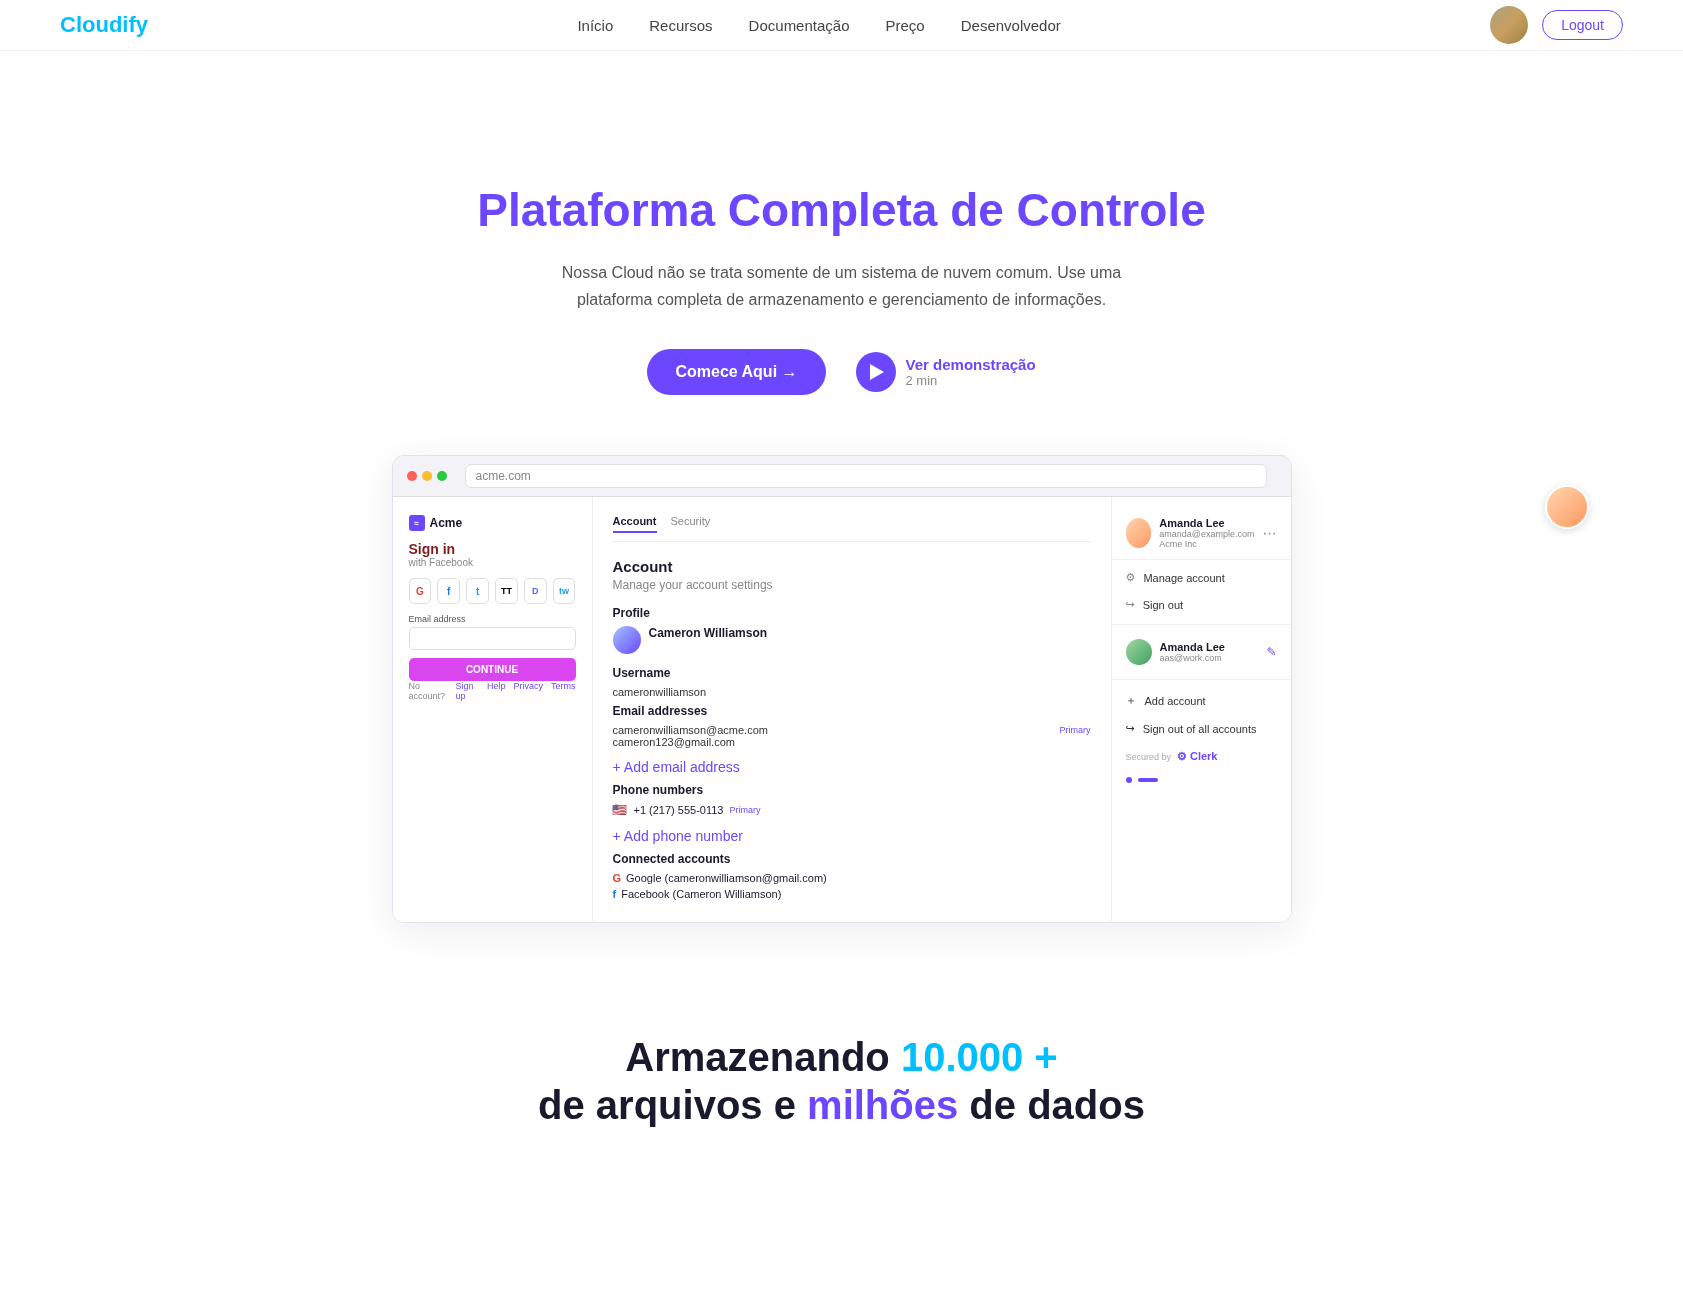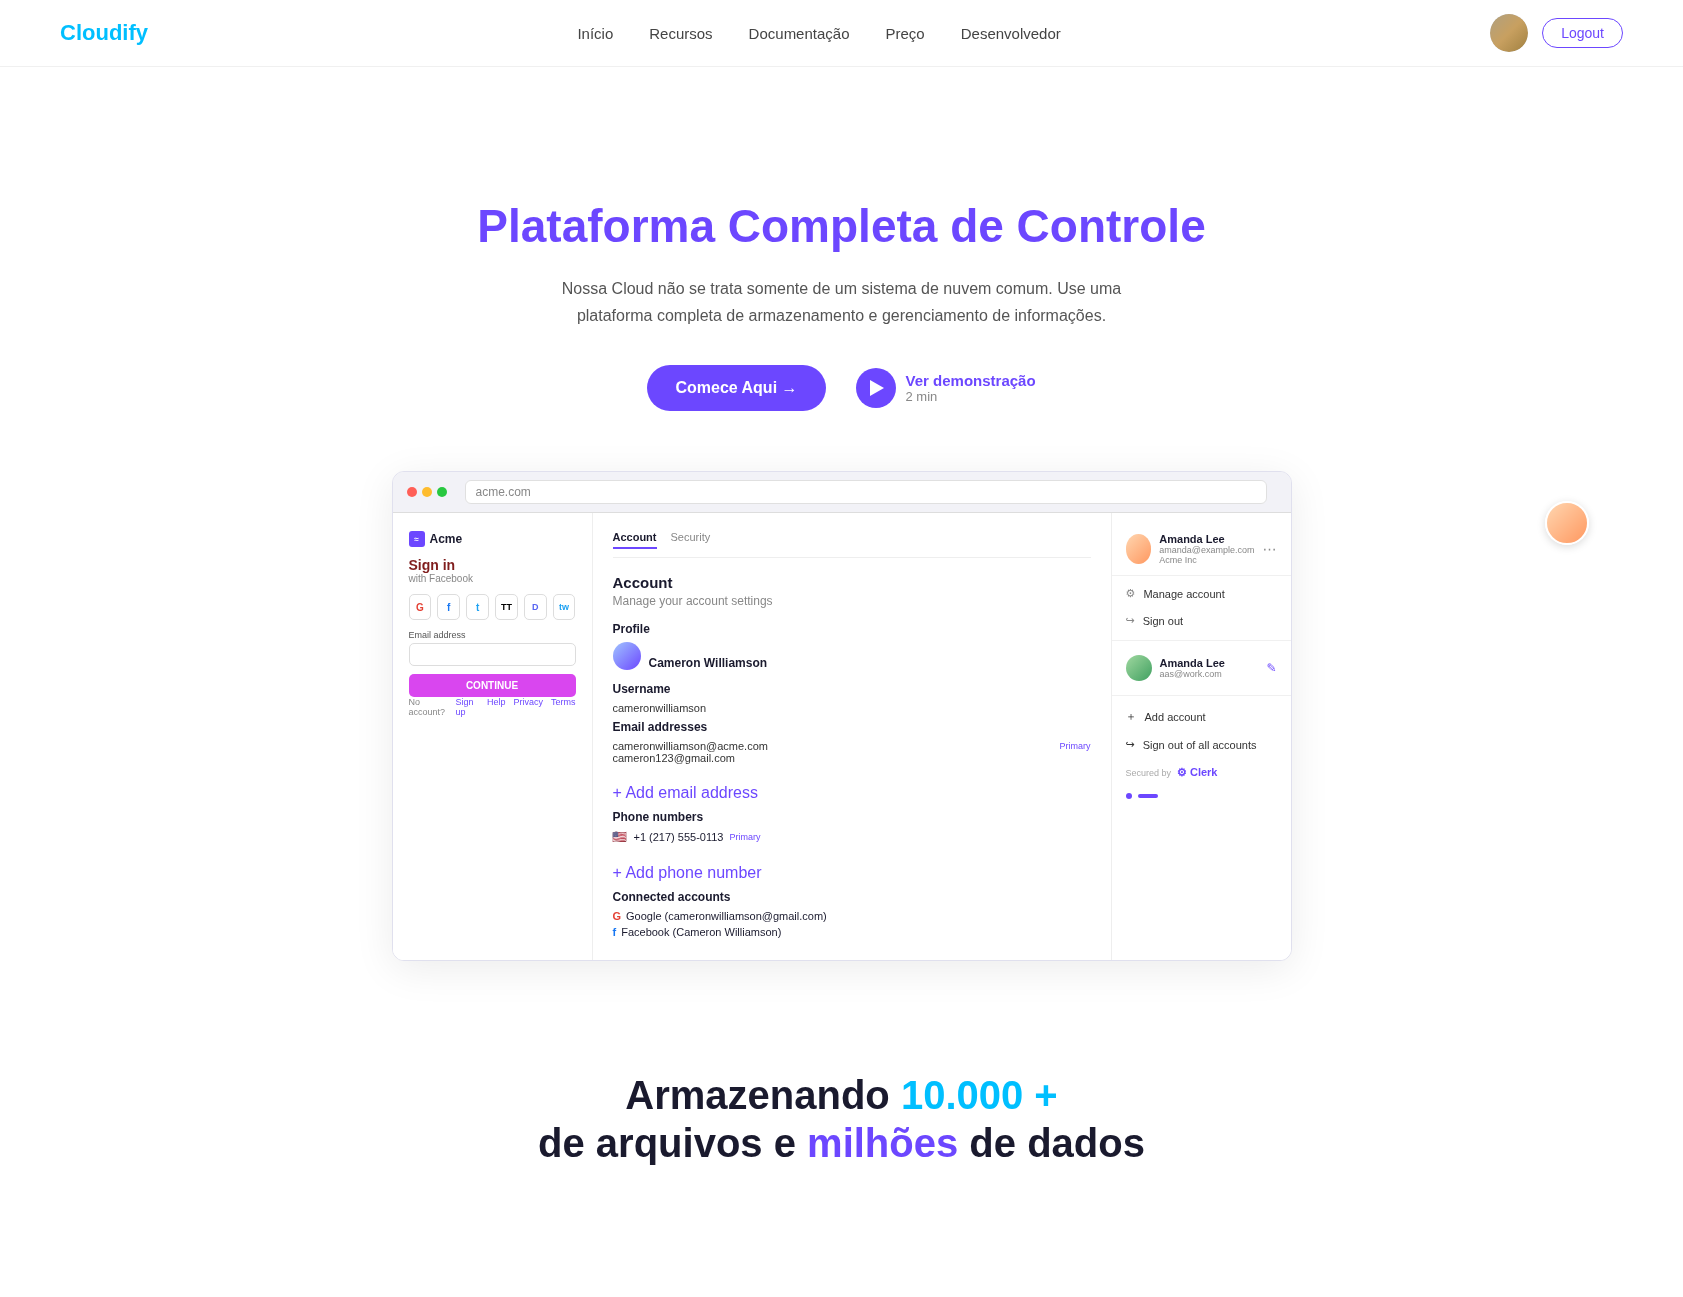--- a/index.html
+++ b/index.html
@@ -1,21 +1,21 @@
 <!DOCTYPE html>
 <html><head>
   <meta charset="utf-8">
   <style>
     * { margin: 0; padding: 0; box-sizing: border-box; }
     body { font-family: -apple-system, BlinkMacSystemFont, 'Segoe UI', sans-serif; background: #fff; color: #1a1a2e; overflow-x: hidden; }
 
     
     .navbar {
       display: flex; align-items: center; justify-content: space-between;
-      padding: 14px 60px; border-bottom: 1px solid #f0f0f0; position: sticky; top: 0; background: #fff; z-index: 100;
+      padding: 6px 60px; border-bottom: 1px solid #f0f0f0; position: sticky; top: 0; background: #fff; z-index: 100;
     }
     .nav-logo { font-size: 22px; font-weight: 700; color: #00bfff; cursor: pointer; }
     .nav-links { display: flex; gap: 36px; }
     .nav-links a { text-decoration: none; color: #444; font-size: 15px; }
     .nav-right { display: flex; align-items: center; gap: 14px; }
     .nav-avatar { width: 38px; height: 38px; border-radius: 50%; background: #ccc; overflow: hidden; }
     .nav-avatar-img {
       width: 38px; height: 38px; border-radius: 50%;
       background: linear-gradient(135deg, #b0a080 0%, #c8a060 50%, #a08040 100%);
     }
@@ -98,28 +98,28 @@
 
     
     .account-panel { flex: 1; padding: 18px 20px; font-size: 11px; }
     .account-nav { display: flex; gap: 14px; margin-bottom: 16px; border-bottom: 1px solid #eee; padding-bottom: 8px; }
     .account-nav-item { font-size: 11px; color: #888; cursor: pointer; padding-bottom: 4px; }
     .account-nav-item.active { color: #1a1a2e; font-weight: 600; border-bottom: 2px solid #6c47ff; }
     .account-title { font-size: 15px; font-weight: 700; color: #1a1a2e; margin-bottom: 3px; }
     .account-sub { font-size: 12px; color: #888; margin-bottom: 14px; }
     .profile-section { margin-bottom: 12px; }
     .section-title { font-size: 12px; font-weight: 700; color: #1a1a2e; margin-bottom: 6px; }
-    .profile-row { display: flex; align-items: flex-end; gap: 8px; margin-bottom: 10px; }
+    .profile-row { display: flex; align-items: flex-start; gap: 8px; margin-bottom: 10px; }
     .profile-avatar-sm { width: 28px; height: 28px; border-radius: 50%; background: linear-gradient(135deg, #a0c4ff, #6c47ff); }
     .profile-name { font-size: 12px; font-weight: 600; }
     .field-value { font-size: 11px; color: #333; margin-bottom: 6px; }
     .email-row { display: flex; align-items: center; justify-content: space-between; }
     .email-val { font-size: 11px; color: #333; }
     .privacy-tag { font-size: 9px; color: #6c47ff; cursor: pointer; }
-    .add-link { font-size: 16px; color: #6c47ff; cursor: pointer; margin-top: 20px; }
+    .add-link { font-size: 14px; color: #6c47ff; cursor: pointer; margin-top: 11px; }
     .phone-row { display: flex; align-items: center; gap: 6px; }
     .flag-icon { font-size: 12px; }
     .connected-row { display: flex; align-items: center; gap: 5px; margin-bottom: 4px; }
     .connected-icon { font-size: 11px; }
 
     
     .user-menu-panel {
       width: 180px; background: #fff; border-left: 1px solid #eee;
       padding: 10px 0; font-size: 11px; border-radius: 0 12px 12px 0;
     }

